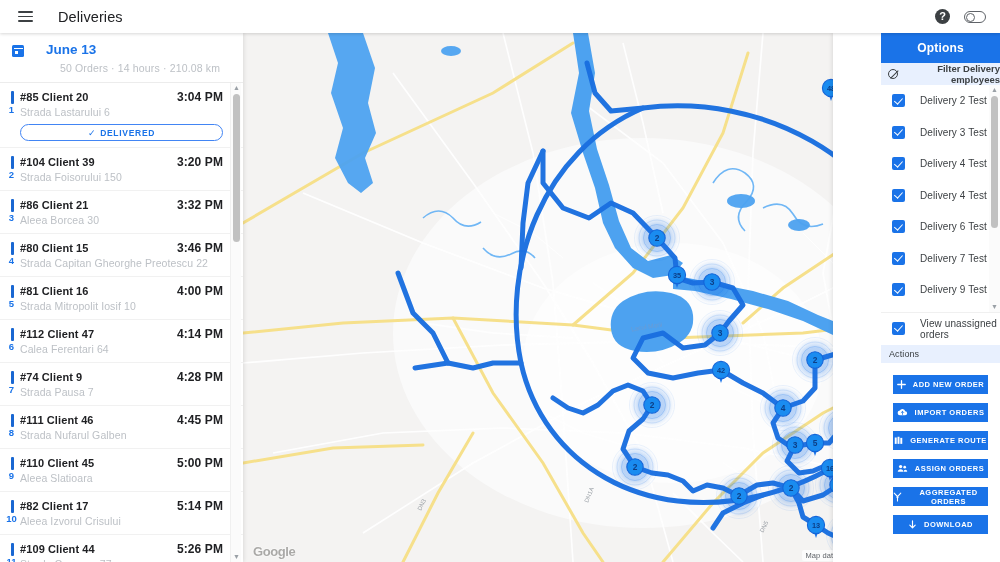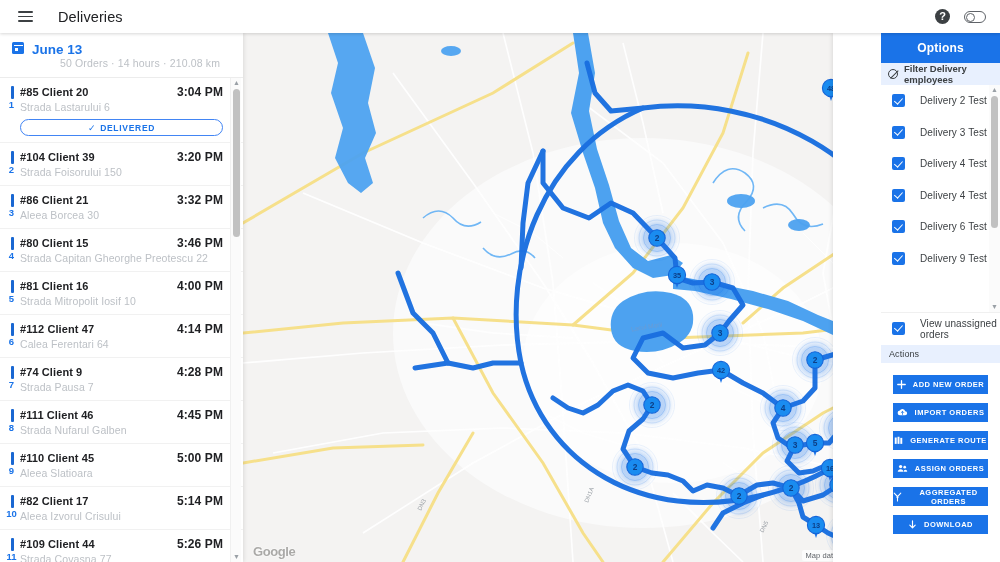--- a/index.html
+++ b/index.html
@@ -63,36 +63,36 @@
     width: 243px; height: 529px;
     background: #ffffff;
     z-index: 30;
     box-shadow: 1px 0 4px rgba(0,0,0,0.10);
     display: flex; flex-direction: column;
   }
   .date-head {
     padding: 9px 12px 0 12px;
     background: #fff;
   }
-  .date-row { display: flex; align-items: flex-start; gap: 8px; }
+  .date-row { display: flex; align-items: flex-end; gap: 22px; }
   .cal-icon {
     width: 12px; height: 12px; position: relative;
     background: #1a73e8; border-radius: 1.5px; flex: none;
   }
   .cal-icon::before {
     content:""; position:absolute; left:1.5px; right:1.5px; top:3px;
     height: 1px; background:#fff;
   }
   .cal-icon::after {
     content:""; position:absolute; left:2.5px; top:5.5px;
     width:3px; height:3px; background:#fff;
   }
   .date-text { color: #1a73e8; font-size: 13.5px; font-weight: bold; }
   .date-meta {
-    color: #bdc1c6; font-size: 10.5px; 
+    color: #bdc1c6; font-size: 10.5px; margin-top: 5px;
     letter-spacing: .15px;
     padding-left: 48px;
   }
   .sb-divider { height: 8px; }
 
   .order-scroll {
     flex: 1; overflow: hidden; position: relative;
     background: #fff;
     border-top: 1px solid #ececec;
   }
@@ -191,21 +191,21 @@
   }
   .opt-header {
     height: 30px; background: #1a73e8; color: #fff;
     display: flex; align-items: center; justify-content: center;
     font-size: 12px; font-weight: bold; letter-spacing: .2px;
   }
   .opt-subhead {
     height: 22px; background: #e8f0fe;
     display: flex; align-items: center; gap: 6px;
     padding-left: 7px;
-    font-size: 9.5px; font-weight: bold; color: #3c4043;
+    font-size: 9.5px; font-weight: bold; color: #3c4043; text-align: right;
   }
   .block-icon {
     width: 10px; height: 10px; border-radius: 50%;
     border: 1.3px solid #3c4043; position: relative; flex: none;
   }
   .block-icon::after {
     content: ""; position: absolute; left: -0.5px; top: 3.5px;
     width: 11px; height: 1.3px; background: #3c4043;
     transform: rotate(-45deg);
   }
@@ -732,20 +732,24 @@
           <div class="emp-row">
             <span class="cbox"></span>
             <span class="emp-label">Delivery 4 Test</span>
           </div>
           <div class="emp-row">
             <span class="cbox"></span>
             <span class="emp-label">Delivery 6 Test</span>
           </div>
           <div class="emp-row">
             <span class="cbox"></span>
+            <span class="emp-label">Delivery 7 Test</span>
+          </div>
+          <div class="emp-row">
+            <span class="cbox"></span>
             <span class="emp-label">Delivery 9 Test</span>
           </div>
         </div>
       <div class="opt-scrollbar">
         <div class="sb-arrow" style="top:1px">▲</div>
         <div class="sb-thumb" style="top:11px;height:132px;"></div>
         <div class="sb-arrow" style="bottom:1px">▼</div>
       </div>
     </div>
 

